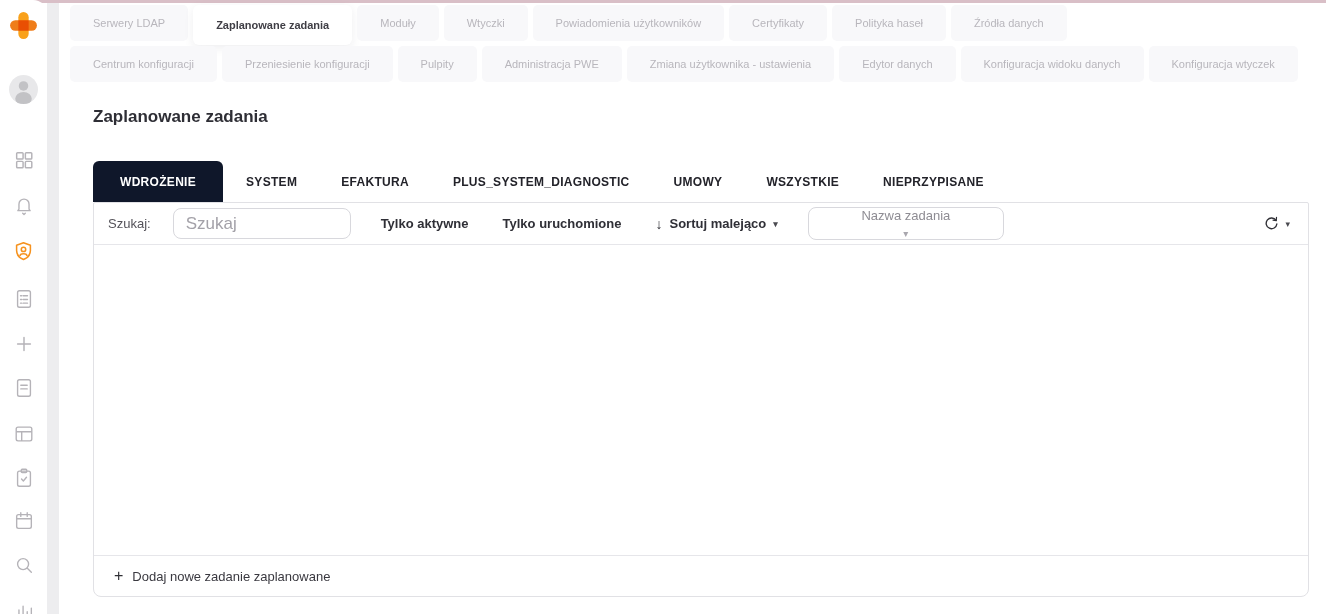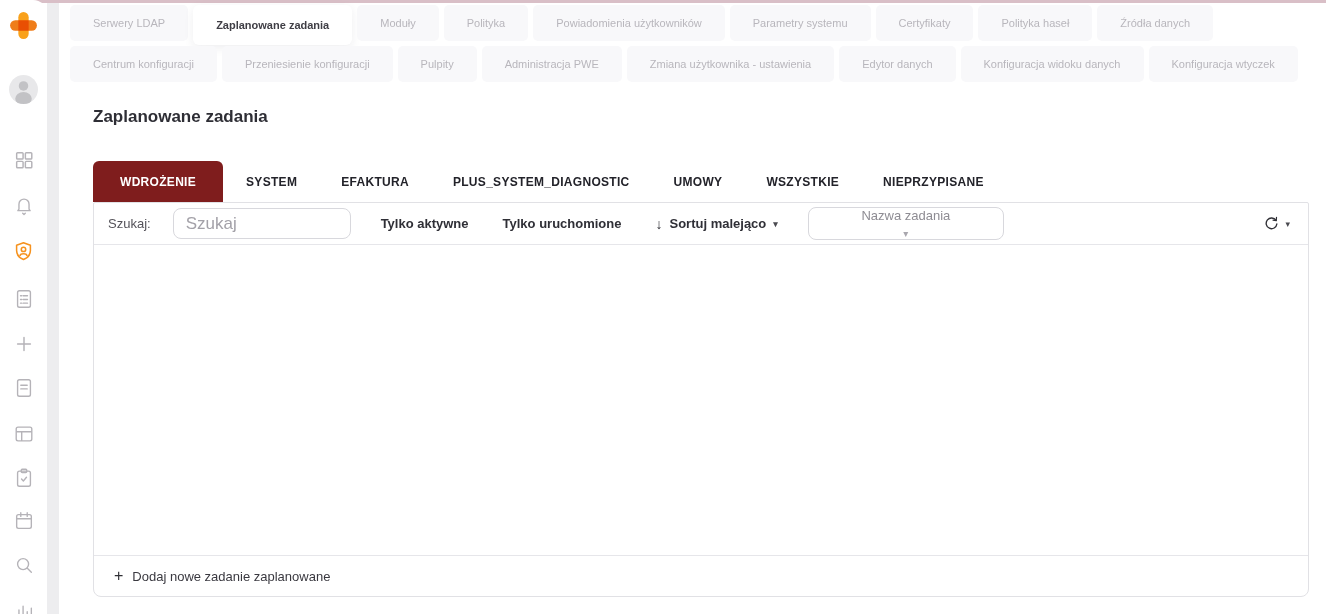--- a/index.html
+++ b/index.html
@@ -27,21 +27,21 @@
   .nav-tab.active{background:#ffffff;color:#3f3e45;font-weight:700;height:40px;
                   box-shadow:0 3px 10px rgba(40,40,60,0.08);border-radius:6px;}
 
   
   .page-title{position:absolute;left:93px;top:107px;font-size:17px;font-weight:700;color:#2e2e35;}
 
   
   .task-tabs{position:absolute;left:93px;top:161px;display:flex;gap:2px;align-items:flex-end;height:41px;}
   .task-tab{font-size:12px;font-weight:700;color:#23232a;padding:0 21px;height:41px;display:flex;
             align-items:center;letter-spacing:.3px;cursor:pointer;white-space:nowrap;}
-  .task-tab.active{background:#7f1d1d;color:#ffffff;border-radius:6px 6px 0 0;padding:0 27px;}
+  .task-tab.active{background:#0f172a;color:#ffffff;border-radius:6px 6px 0 0;padding:0 27px;}
 
   
   .panel{position:absolute;left:93px;top:202px;width:1216px;height:395px;border:1px solid #e1e1e5;
          border-radius:2px 2px 8px 8px;background:#fff;display:flex;flex-direction:column;
          box-sizing:border-box;z-index:1;}
   .filter-row{height:41px;min-height:41px;border-bottom:1px solid #e6e6ea;display:flex;align-items:center;
               padding:0 14px;gap:12px;}
   .search-label{font-size:13px;color:#55535a;margin-right:10px;}
   .search-input{width:152px;height:29px;border:1px solid #d8d8dd;border-radius:8px;padding:0 12px;
                 font-size:17px;color:#3c3b42;outline:none;font-family:inherit;margin-right:18px;}
@@ -161,23 +161,22 @@
         <path d="M6.5 22 V13 M11 22 V9 M15.5 22 V15 M20 22 V11"></path>
       </svg>
     </div>
   </div>
   <div class="gutter"></div>
 
   <div class="nav-row nav-row1">
     <div class="nav-tab">Serwery LDAP</div>
     <div class="nav-tab active">Zaplanowane zadania</div>
     <div class="nav-tab">Moduły</div>
-    <div class="nav-tab">Polityka</div>
+    <div class="nav-tab">Wtyczki</div>
     <div class="nav-tab">Powiadomienia użytkowników</div>
-    <div class="nav-tab">Parametry systemu</div>
     <div class="nav-tab">Certyfikaty</div>
     <div class="nav-tab">Polityka haseł</div>
     <div class="nav-tab">Źródła danych</div>
 
   </div>
 
   <div class="nav-row nav-row2">
     <div class="nav-tab">Centrum konfiguracji</div>
     <div class="nav-tab">Przeniesienie konfiguracji</div>
     <div class="nav-tab">Pulpity</div>

